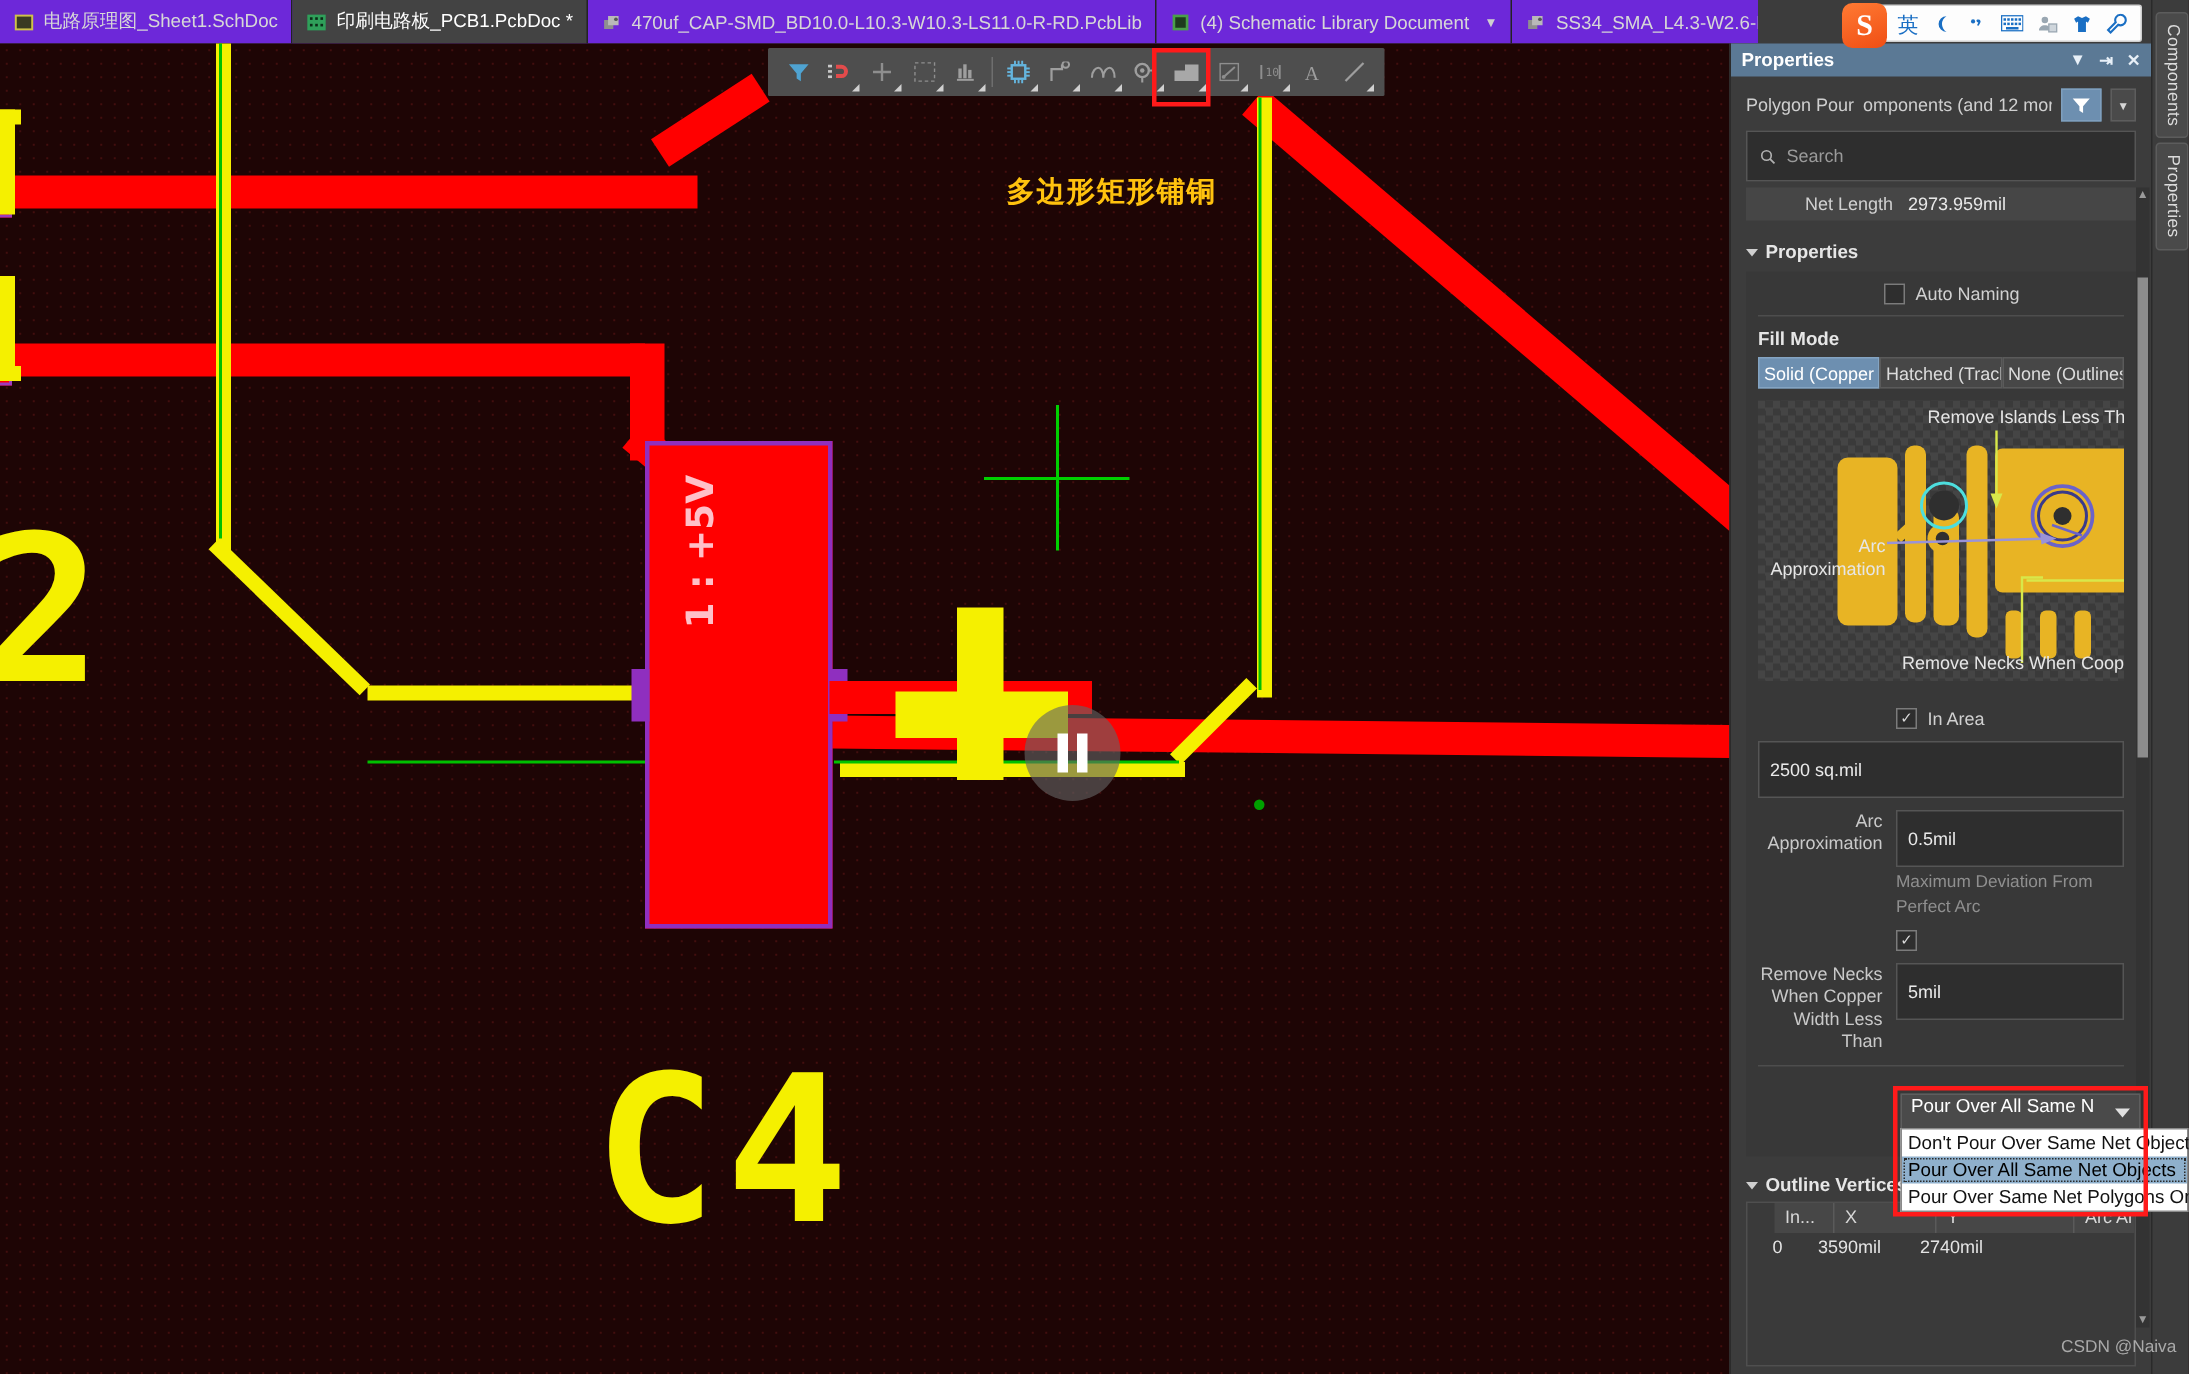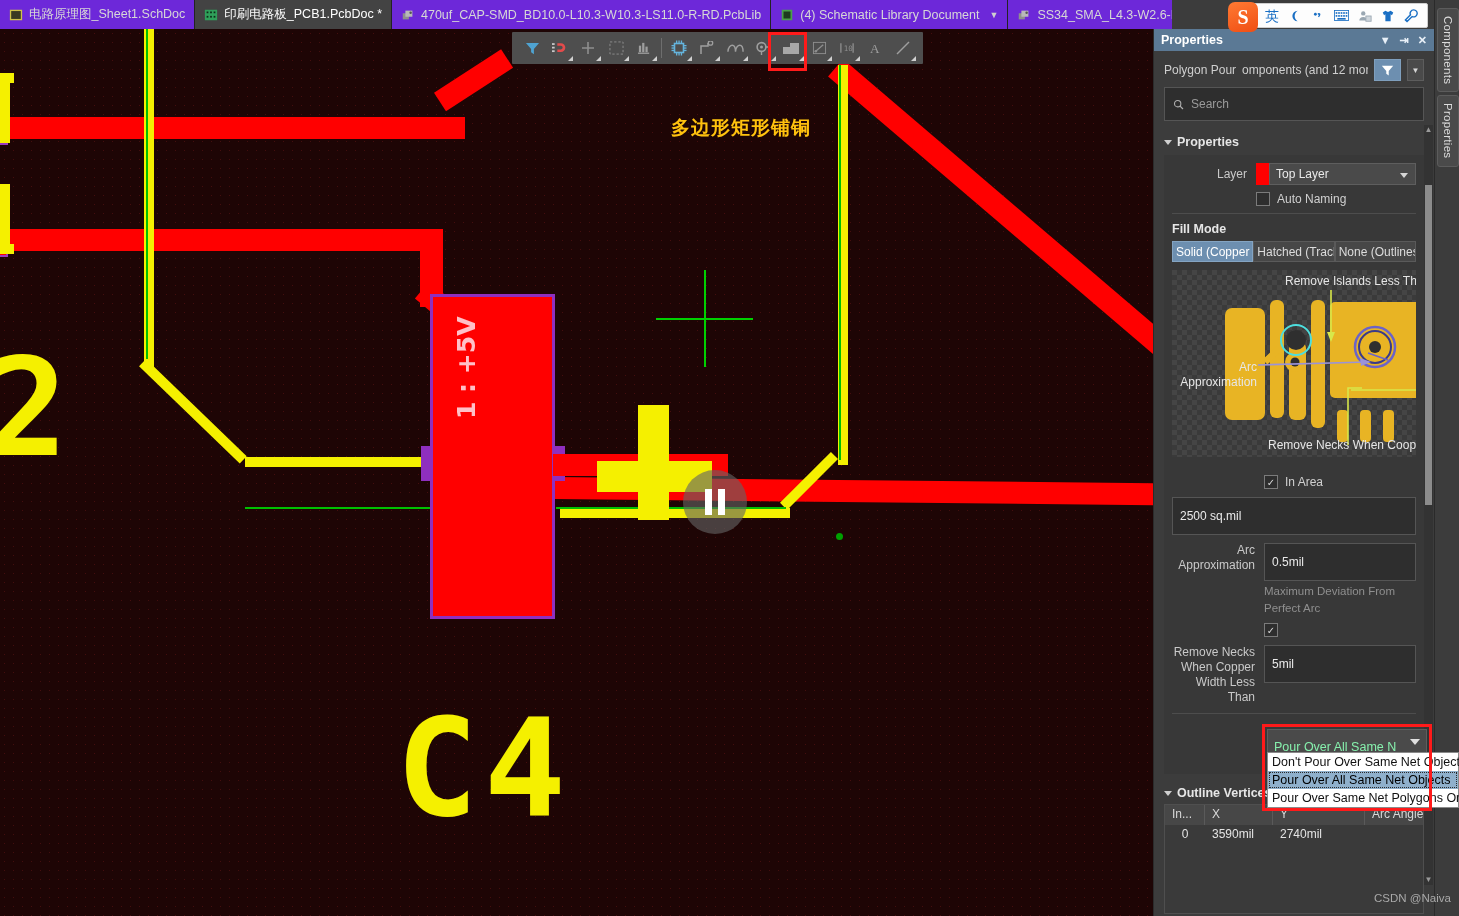--- a/index.html
+++ b/index.html
@@ -240,22 +240,22 @@
   .r2 { display: flex; align-items: flex-start; margin-bottom: 8px; }
   .r2 .k {
     width: 92px; text-align: right; padding-right: 9px; color: #c9c9c9;
     font-size: 12px; line-height: 15px;
   }
   .r2 .c { flex: 1; }
   .hint { color: #8f8f8f; font-size: 11.5px; line-height: 14px; margin-top: 3px; }
   #ddbox {
     position: absolute; left: 1267px; top: 729px;
     width: 160px; height: 35px; background: #4a4a4a; border: 1px solid #5e5e5e;
-    display: flex; align-items: center; padding: 0 6px;
-    color: #86efac; font-size: 12.5px; overflow: hidden; white-space: nowrap;
+    display: flex; align-items: flex-start; padding: 0 6px;
+    color: #ffffff; font-size: 12.5px; overflow: hidden; white-space: nowrap;
     z-index: 31;
   }
   #ddbox .arw { position:absolute; right:6px; top:9px; width:0;height:0;
     border-left:5px solid transparent;border-right:5px solid transparent;border-top:6px solid #e0e0e0; }
   #ddlist {
     position: absolute; left: 1267px; top: 752px; width: 192px;
     background: #ffffff; border: 1px solid #8a8a8a; z-index: 31;
   }
   #ddlist .opt {
     height: 18px; display: flex; align-items: center; padding-left: 4px;
@@ -263,21 +263,21 @@
   }
   #ddlist .opt.sel { background: #8fb0cc; color: #000; outline: 1px dotted #2a2a2a; outline-offset: -2px; }
   #ddhilite {
     position: absolute; left: 1262px; top: 724px;
     width: 170px; height: 87px; border: 3px solid #ff1a1a; z-index: 32;
   }
 
   
   #ovhead { margin: 0 0 4px 10px; }
   #ovtable { margin: 0 10px; border: 1px solid #4f4f4f; background: #3a3a3a; }
-  #ovtable .hr { display: flex; height: 20px; background: #474747; font-size: 12px; color: #d8d8d8; }
+  #ovtable .hr { display: flex; height: 20px; background: #474747; font-size: 12px; color: #d8d8d8; margin-left: 18px; }
   #ovtable .hr div { border-right: 1px solid #5a5a5a; padding: 2px 0 0 7px; overflow: hidden; white-space: nowrap; }
   #ovtable .dr { display: flex; height: 20px; font-size: 12px; color: #e4e4e4; }
   #ovtable .dr div { padding: 2px 0 0 7px; overflow: hidden; white-space: nowrap; }
   .c0 { width: 40px; } .c1 { width: 68px; } .c2 { width: 92px; } .c3 { flex: 1; }
   .c0.dcell { text-align: center; padding-left: 0 !important; }
 
   
   #panelscroll {
     position: absolute; right: 1px; top: 96px; width: 9px; height: 760px;
     background: #333333;
@@ -605,37 +605,31 @@
     </div>
 
     <div id="searchbox">
       <svg width="11" height="11" viewBox="0 0 16 16">
         <circle cx="6.8" cy="6.8" r="4.6" fill="none" stroke="#b0b0b0" stroke-width="1.6"></circle>
         <path d="M10.3 10.3L14.5 14.5" stroke="#b0b0b0" stroke-width="1.8"></path>
       </svg>
       <span>Search</span>
     </div>
 
+    <div id="netlen">
+      <span class="k">Net Length</span>
+      <span class="v">2973.959mil</span>
+    </div>
 
     <div class="sechead">
       <span class="caret-d"></span>
       <span>Properties</span>
     </div>
 
     <div class="group">
-      <div class="frow">
-        <div class="k">Layer</div>
-        <div class="fctl" style="display:flex;">
-          <div class="swatch"></div>
-          <div class="combo" style="flex:1;">
-            <span>Top Layer</span>
-            <span class="arw"></span>
-          </div>
-        </div>
-      </div>
 
 
       <div class="frow">
         <div class="k"></div>
         <div class="fctl chkrow">
           <span class="chk"></span>
           <span>Auto Naming</span>
         </div>
       </div>
 

